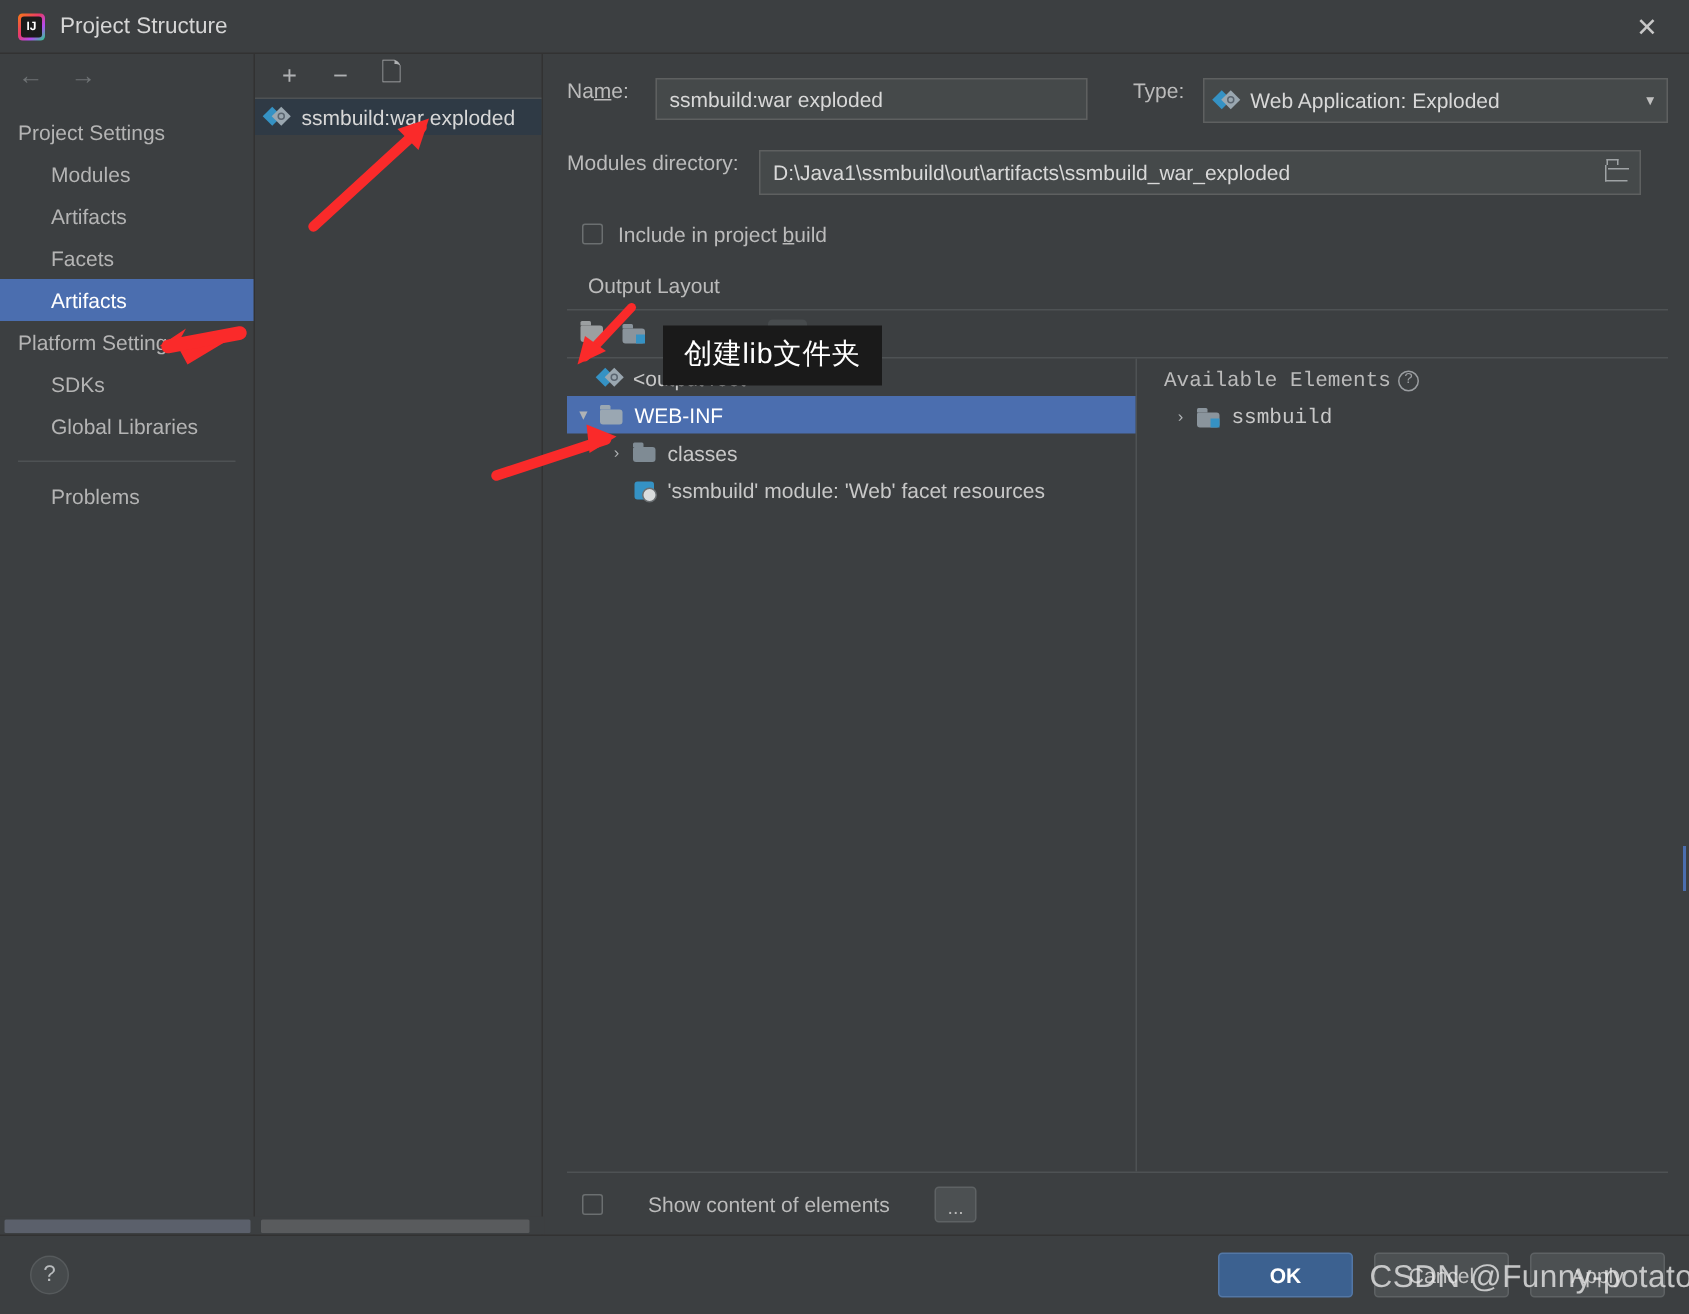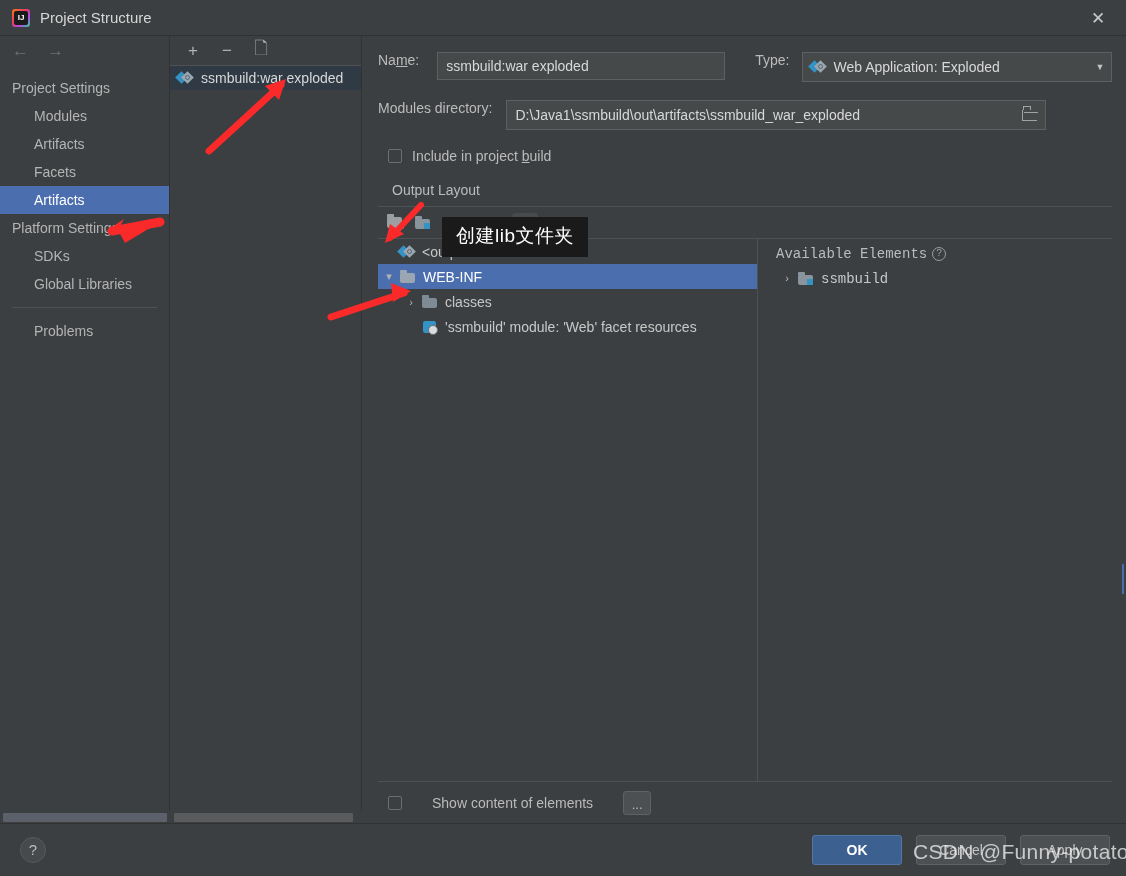--- a/index.html
+++ b/index.html
@@ -214,21 +214,21 @@
   }
   .combo .arrow {
     margin-left: auto;
     color: #c0c0c0;
     font-size: 9px;
   }
 
   .outdir-row { margin-top: 18px; }
   .outdir-field {
     margin-left: 14px;
-    width: 540px;
+    width: 588px;
     height: 30px;
     display: flex;
     align-items: center;
     background: #45494a;
     border: 1px solid #5e6060;
     padding: 0 4px 0 8px;
     color: #d8d8d8;
     font-size: 14px;
   }
   .folder-btn {

